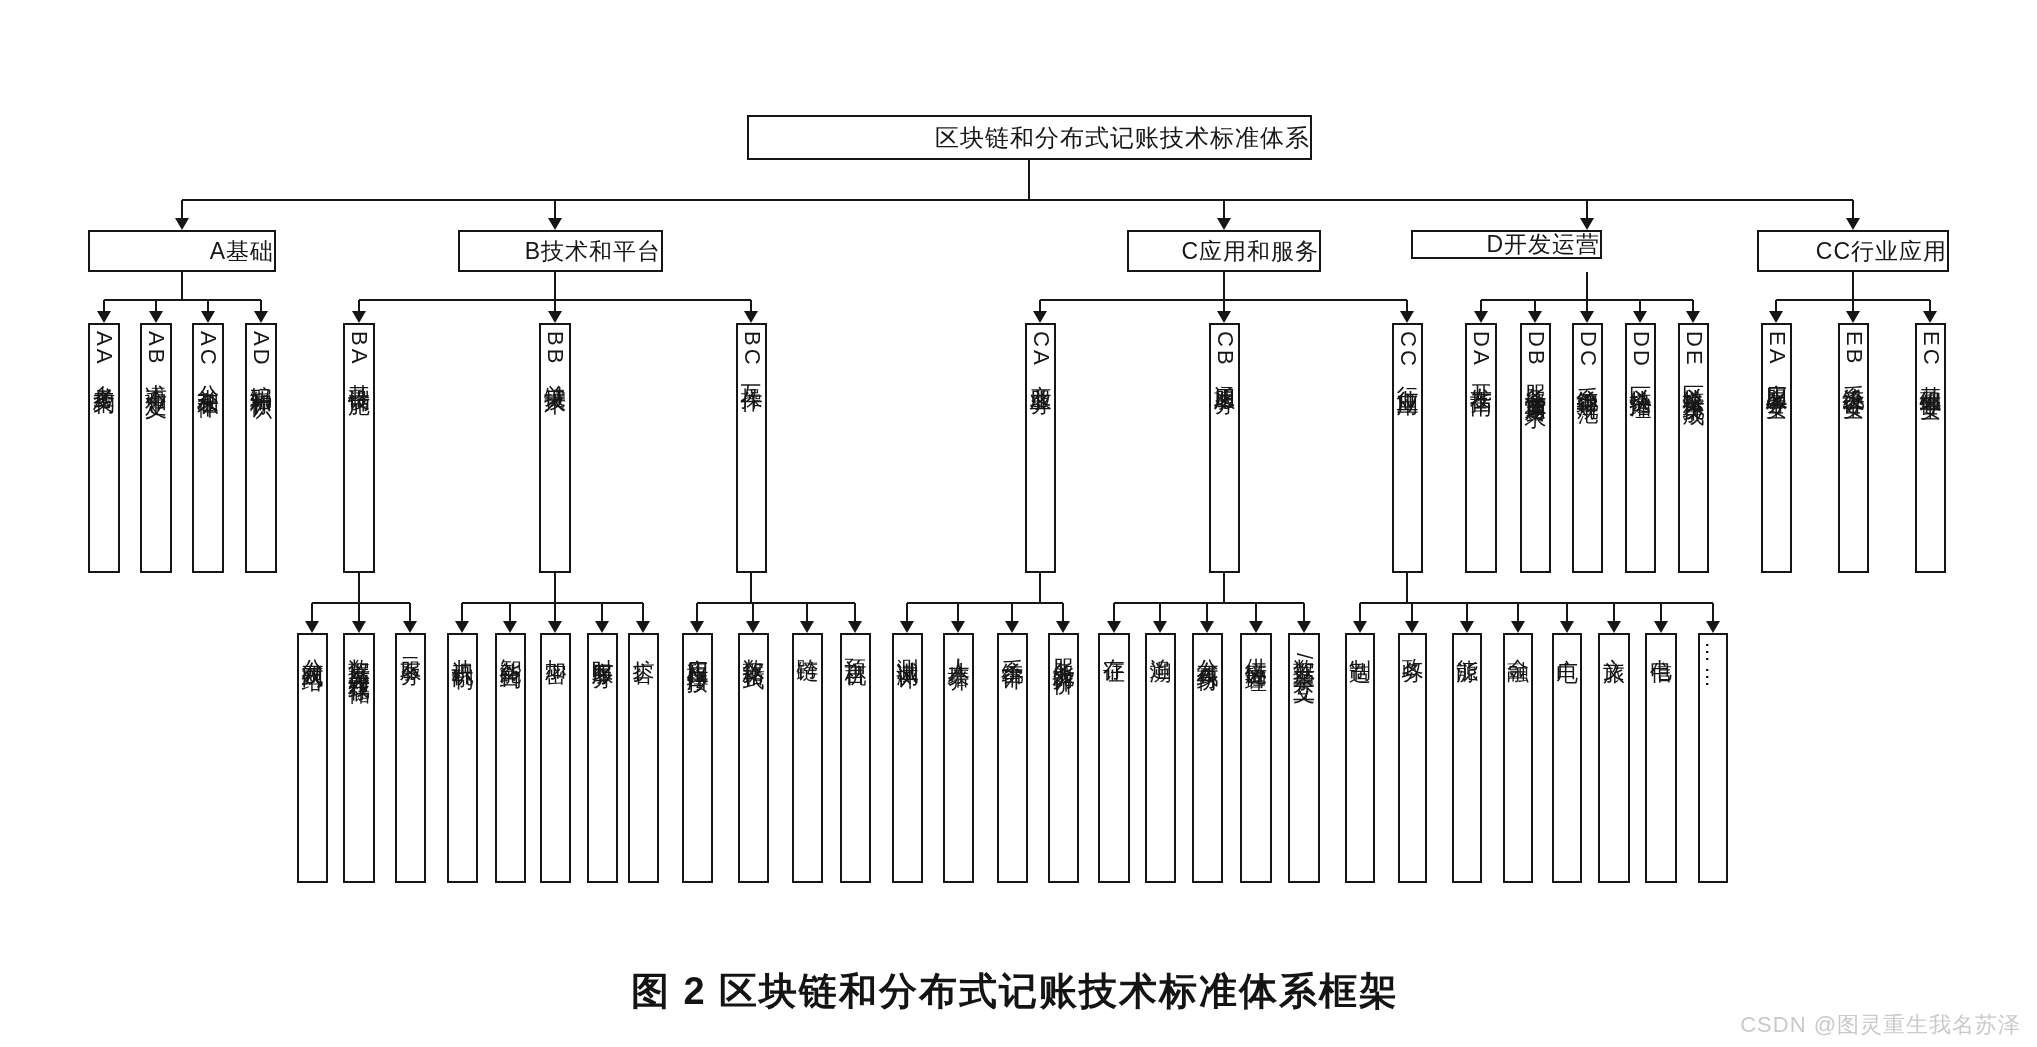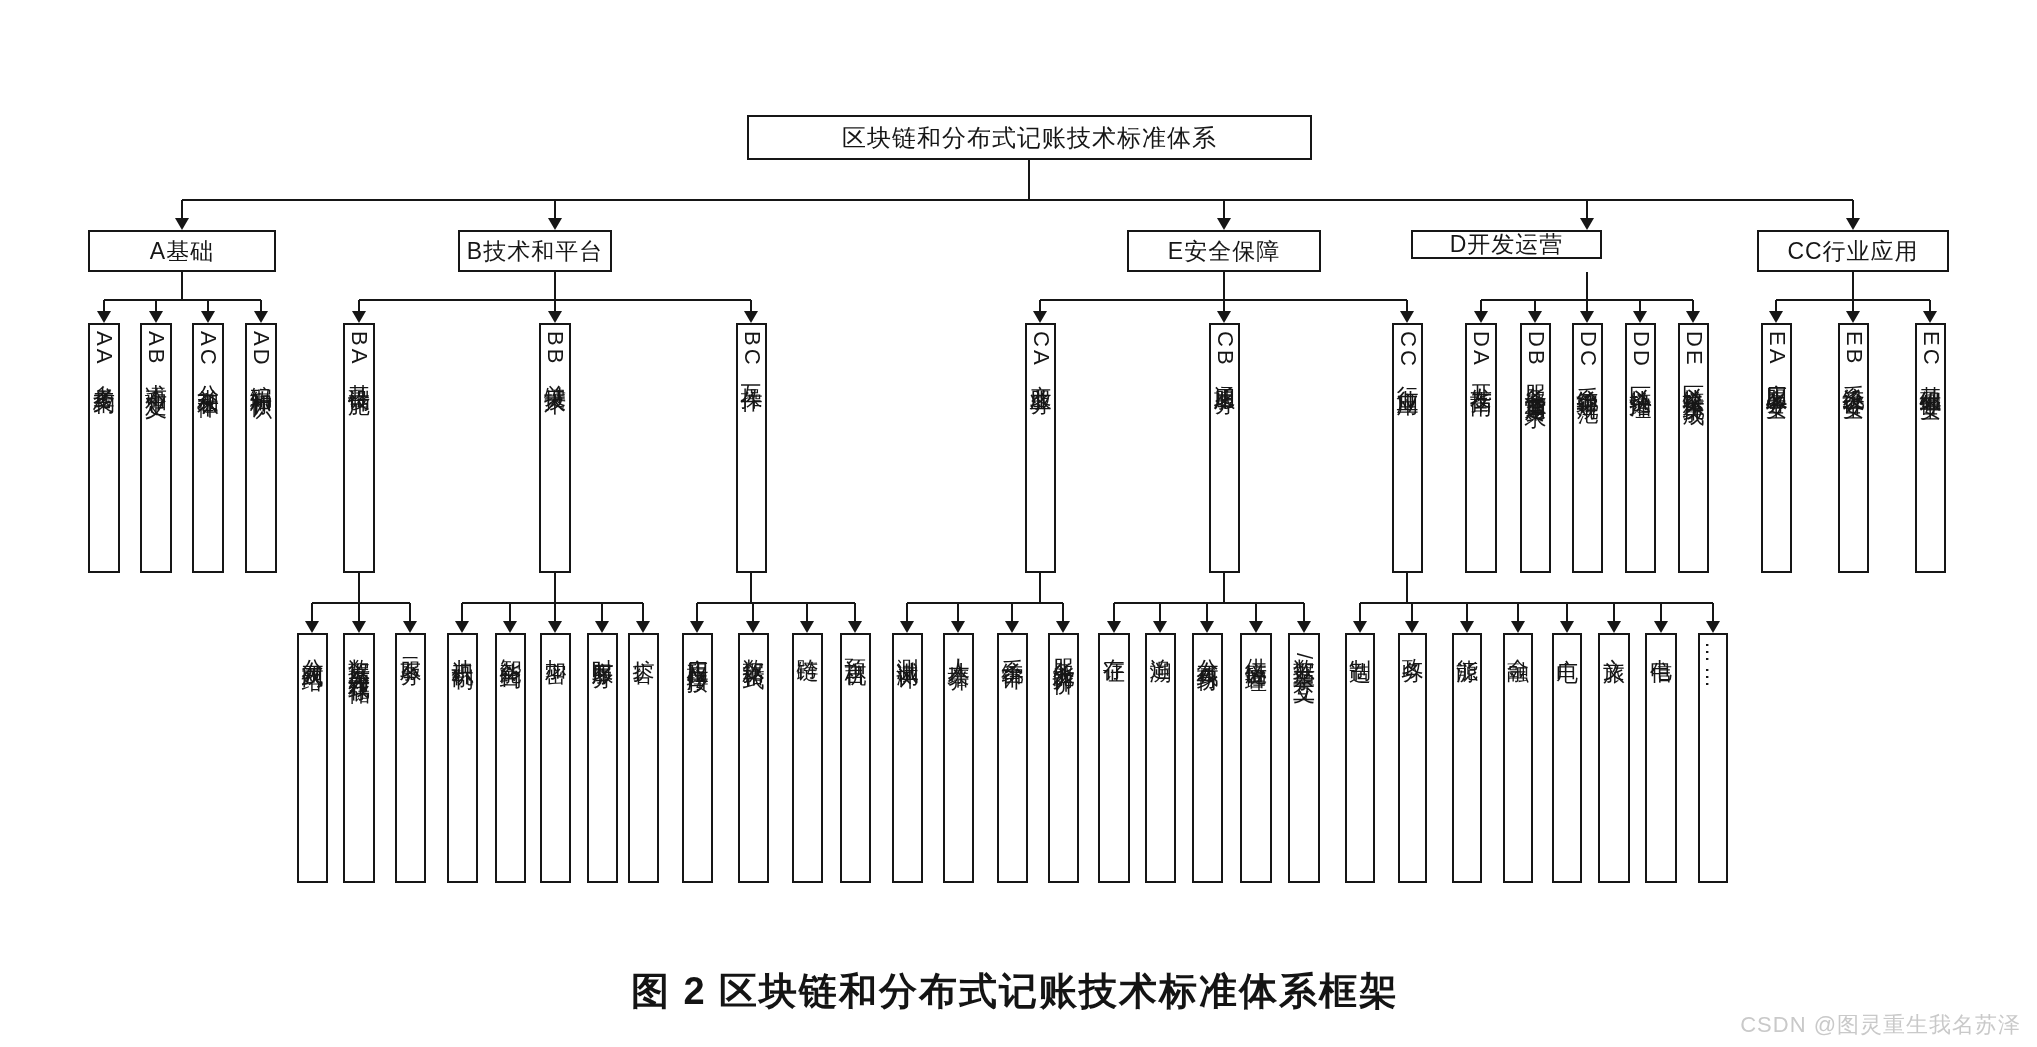--- a/index.html
+++ b/index.html
@@ -1,19 +1,19 @@
 <!DOCTYPE html>
 <html><head>
 <meta charset="utf-8">
 <style>
   html,body{margin:0;padding:0;background:#fff;}
   #canvas{position:relative;width:2037px;height:1047px;background:#ffffff;overflow:hidden;
           font-family:"Liberation Sans","DejaVu Sans",sans-serif;color:#161616;}
   .box{position:absolute;border:2px solid #161616;background:#fff;box-sizing:border-box;
-       display:flex;align-items:center;justify-content:center;font-size:23px;font-weight:500;
+       display:flex;align-items:center;justify-content:flex-end;font-size:23px;font-weight:500;
        letter-spacing:1px;white-space:nowrap;z-index:2;}
   .rootbox{font-size:24px;}
   .vbox{position:absolute;border:2px solid #161616;background:#fff;box-sizing:border-box;
         display:flex;justify-content:center;align-items:flex-start;z-index:2;}
   .vbox span{writing-mode:vertical-lr;text-orientation:mixed;font-size:22px;font-weight:500;
              letter-spacing:3px;padding-top:6px;line-height:1;white-space:nowrap;}
   #wires{position:absolute;left:0;top:0;z-index:1;}
   #overlay-title{position:absolute;left:855px;top:458px;font-size:46px;font-weight:900;
                  letter-spacing:2px;color:#0d0d0d;z-index:5;white-space:nowrap;}
   #caption{position:absolute;left:0;top:966px;width:2030px;text-align:center;font-size:38px;
@@ -100,25 +100,25 @@
     </g>
   </svg>
 
   <div class="box rootbox" style="left:747px;top:115px;width:565px;height:45px">
     <span>区块链和分布式记账技术标准体系</span>
   </div>
 
   <div class="box" style="left:88px;top:230px;width:188px;height:42px">
       <span>A基础</span>
     </div>
-  <div class="box" style="left:458px;top:230px;width:154px;height:42px">
+  <div class="box" style="left:458px;top:230px;width:205px;height:42px">
       <span>B技术和平台</span>
     </div>
   <div class="box" style="left:1127px;top:230px;width:194px;height:42px">
-      <span>E安全保障</span>
+      <span>C应用和服务</span>
     </div>
   <div class="box" style="left:1411px;top:230px;width:191px;height:29px">
       <span>D开发运营</span>
     </div>
   <div class="box" style="left:1757px;top:230px;width:192px;height:42px">
       <span>CC行业应用</span>
     </div>
 
   <div class="vbox" style="left:88px;top:323px;width:32px;height:250px">
       <span>AA参考架构</span>

